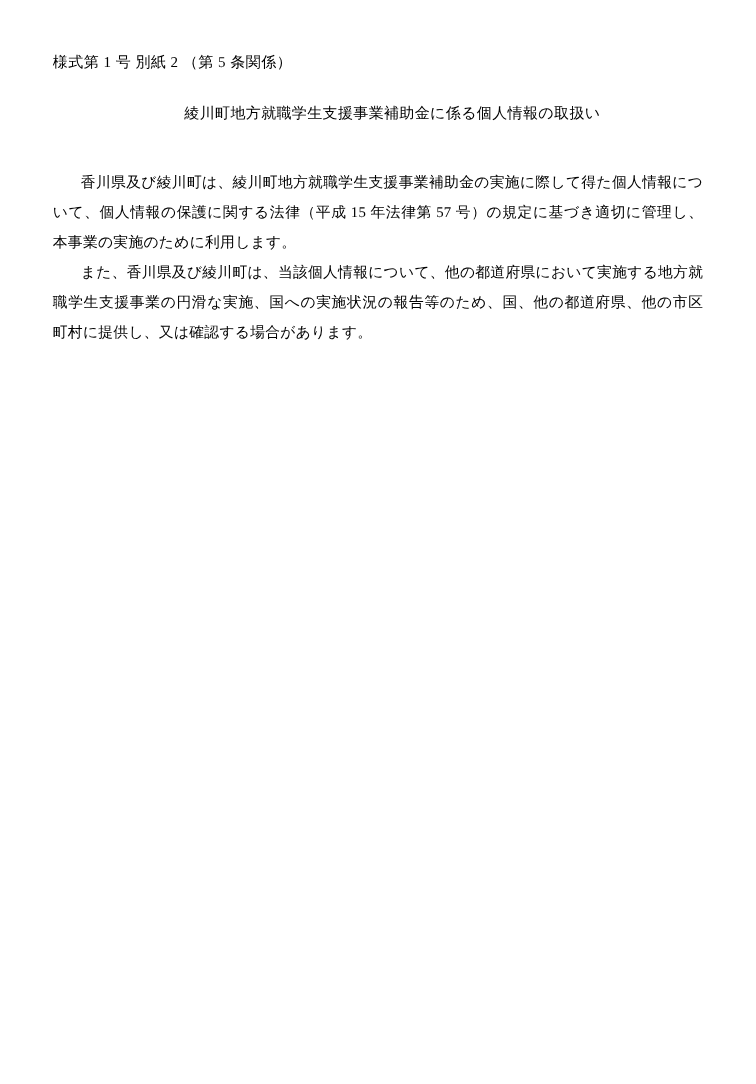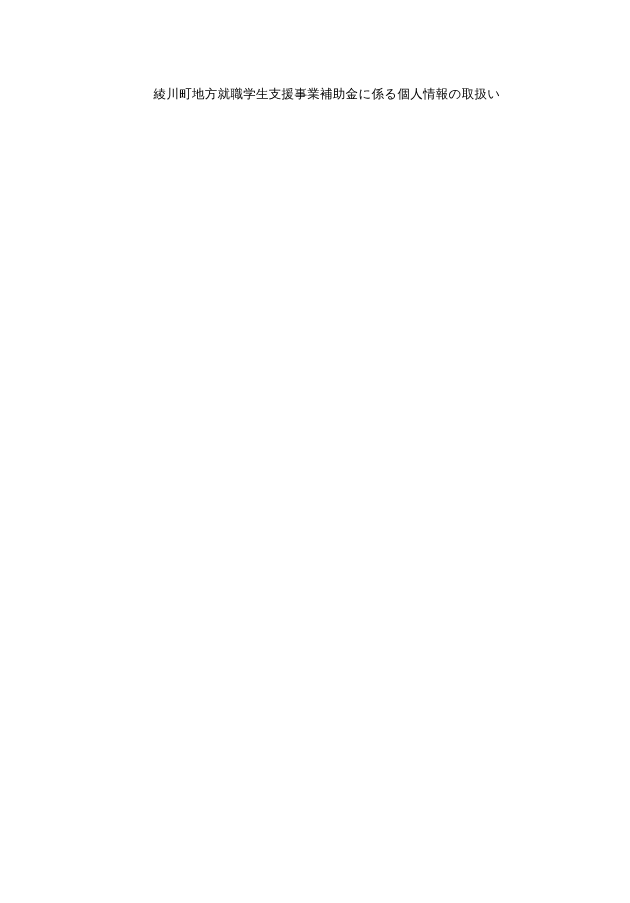--- a/index.html
+++ b/index.html
@@ -56,17 +56,22 @@
   }
   .para + .para {
     margin-top: 0px;
   }
 </style>
 </head>
 <body>
 
 <div class="page">
 
+  <div class="doc-header">様式第 1 号  別紙 2  （第 5 条関係）</div>
 
   <div class="doc-title">綾川町地方就職学生支援事業補助金に係る個人情報の取扱い</div>
 
+  <div class="body-block">
+    <p class="para">香川県及び綾川町は、綾川町地方就職学生支援事業補助金の実施に際して得た個人情報について、個人情報の保護に関する法律（平成 15 年法律第 57 号）の規定に基づき適切に管理し、本事業の実施のために利用します。</p>
+    <p class="para">また、香川県及び綾川町は、当該個人情報について、他の都道府県において実施する地方就職学生支援事業の円滑な実施、国への実施状況の報告等のため、国、他の都道府県、他の市区町村に提供し、又は確認する場合があります。</p>
+  </div>
 
 </div>
 
 </body></html>

